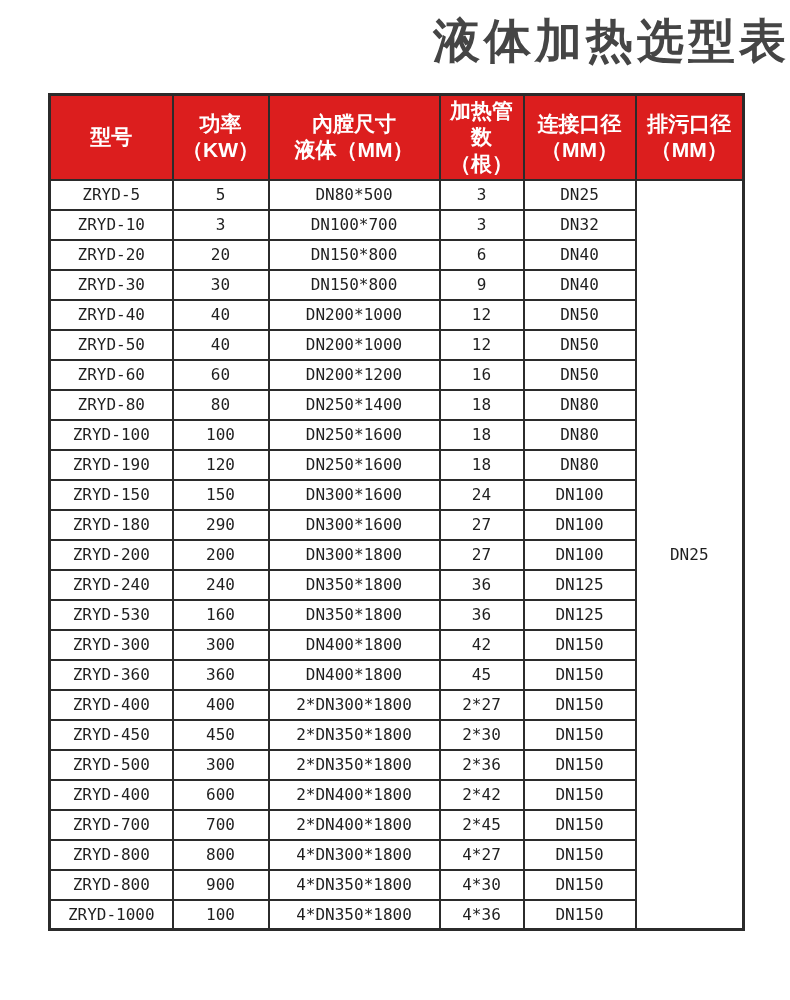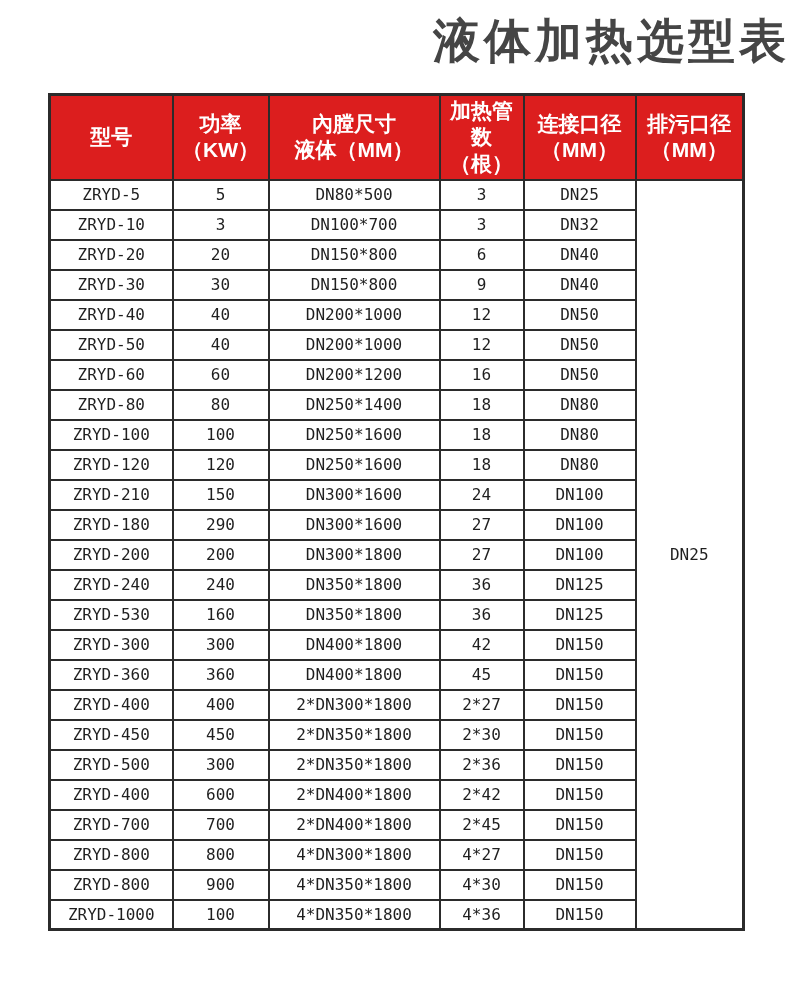--- a/index.html
+++ b/index.html
@@ -169,28 +169,28 @@
           <td>DN80</td>
         </tr>
         <tr>
           <td>ZRYD-100</td>
           <td>100</td>
           <td>DN250*1600</td>
           <td>18</td>
           <td>DN80</td>
         </tr>
         <tr>
-          <td>ZRYD-120</td>
+          <td>ZRYD-190</td>
           <td>120</td>
           <td>DN250*1600</td>
           <td>18</td>
           <td>DN80</td>
         </tr>
         <tr>
-          <td>ZRYD-210</td>
+          <td>ZRYD-150</td>
           <td>150</td>
           <td>DN300*1600</td>
           <td>24</td>
           <td>DN100</td>
         </tr>
         <tr>
           <td>ZRYD-180</td>
           <td>290</td>
           <td>DN300*1600</td>
           <td>27</td>

